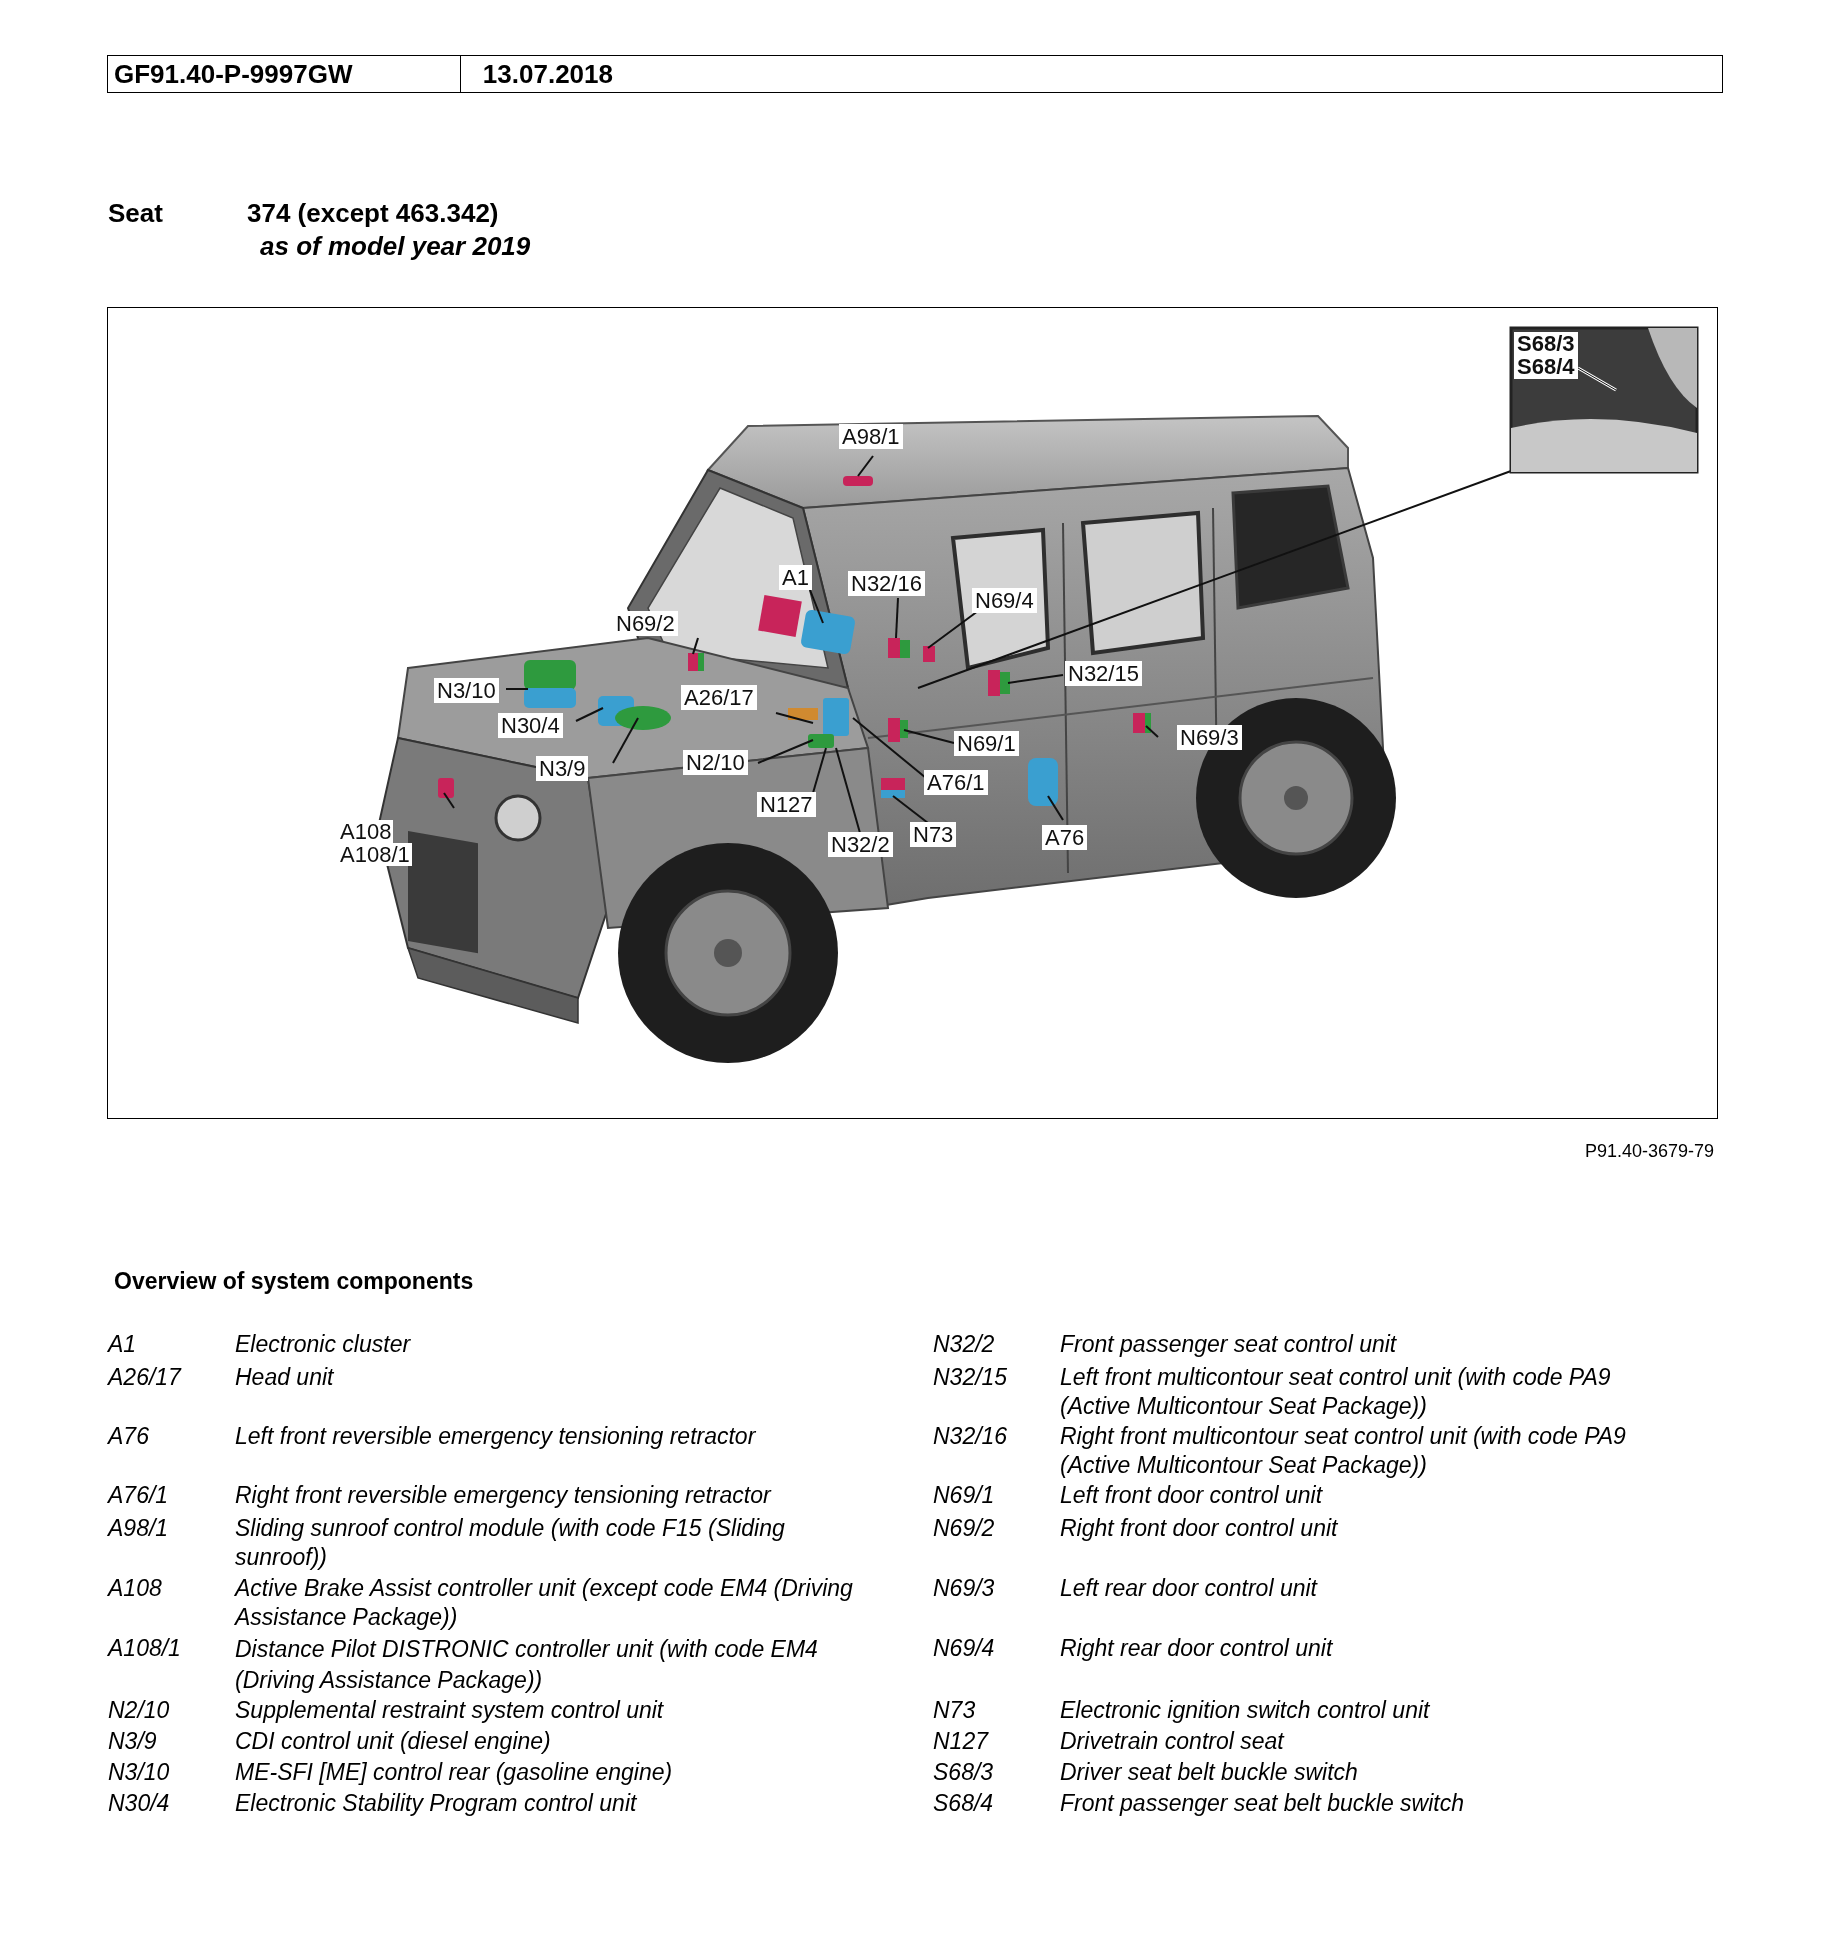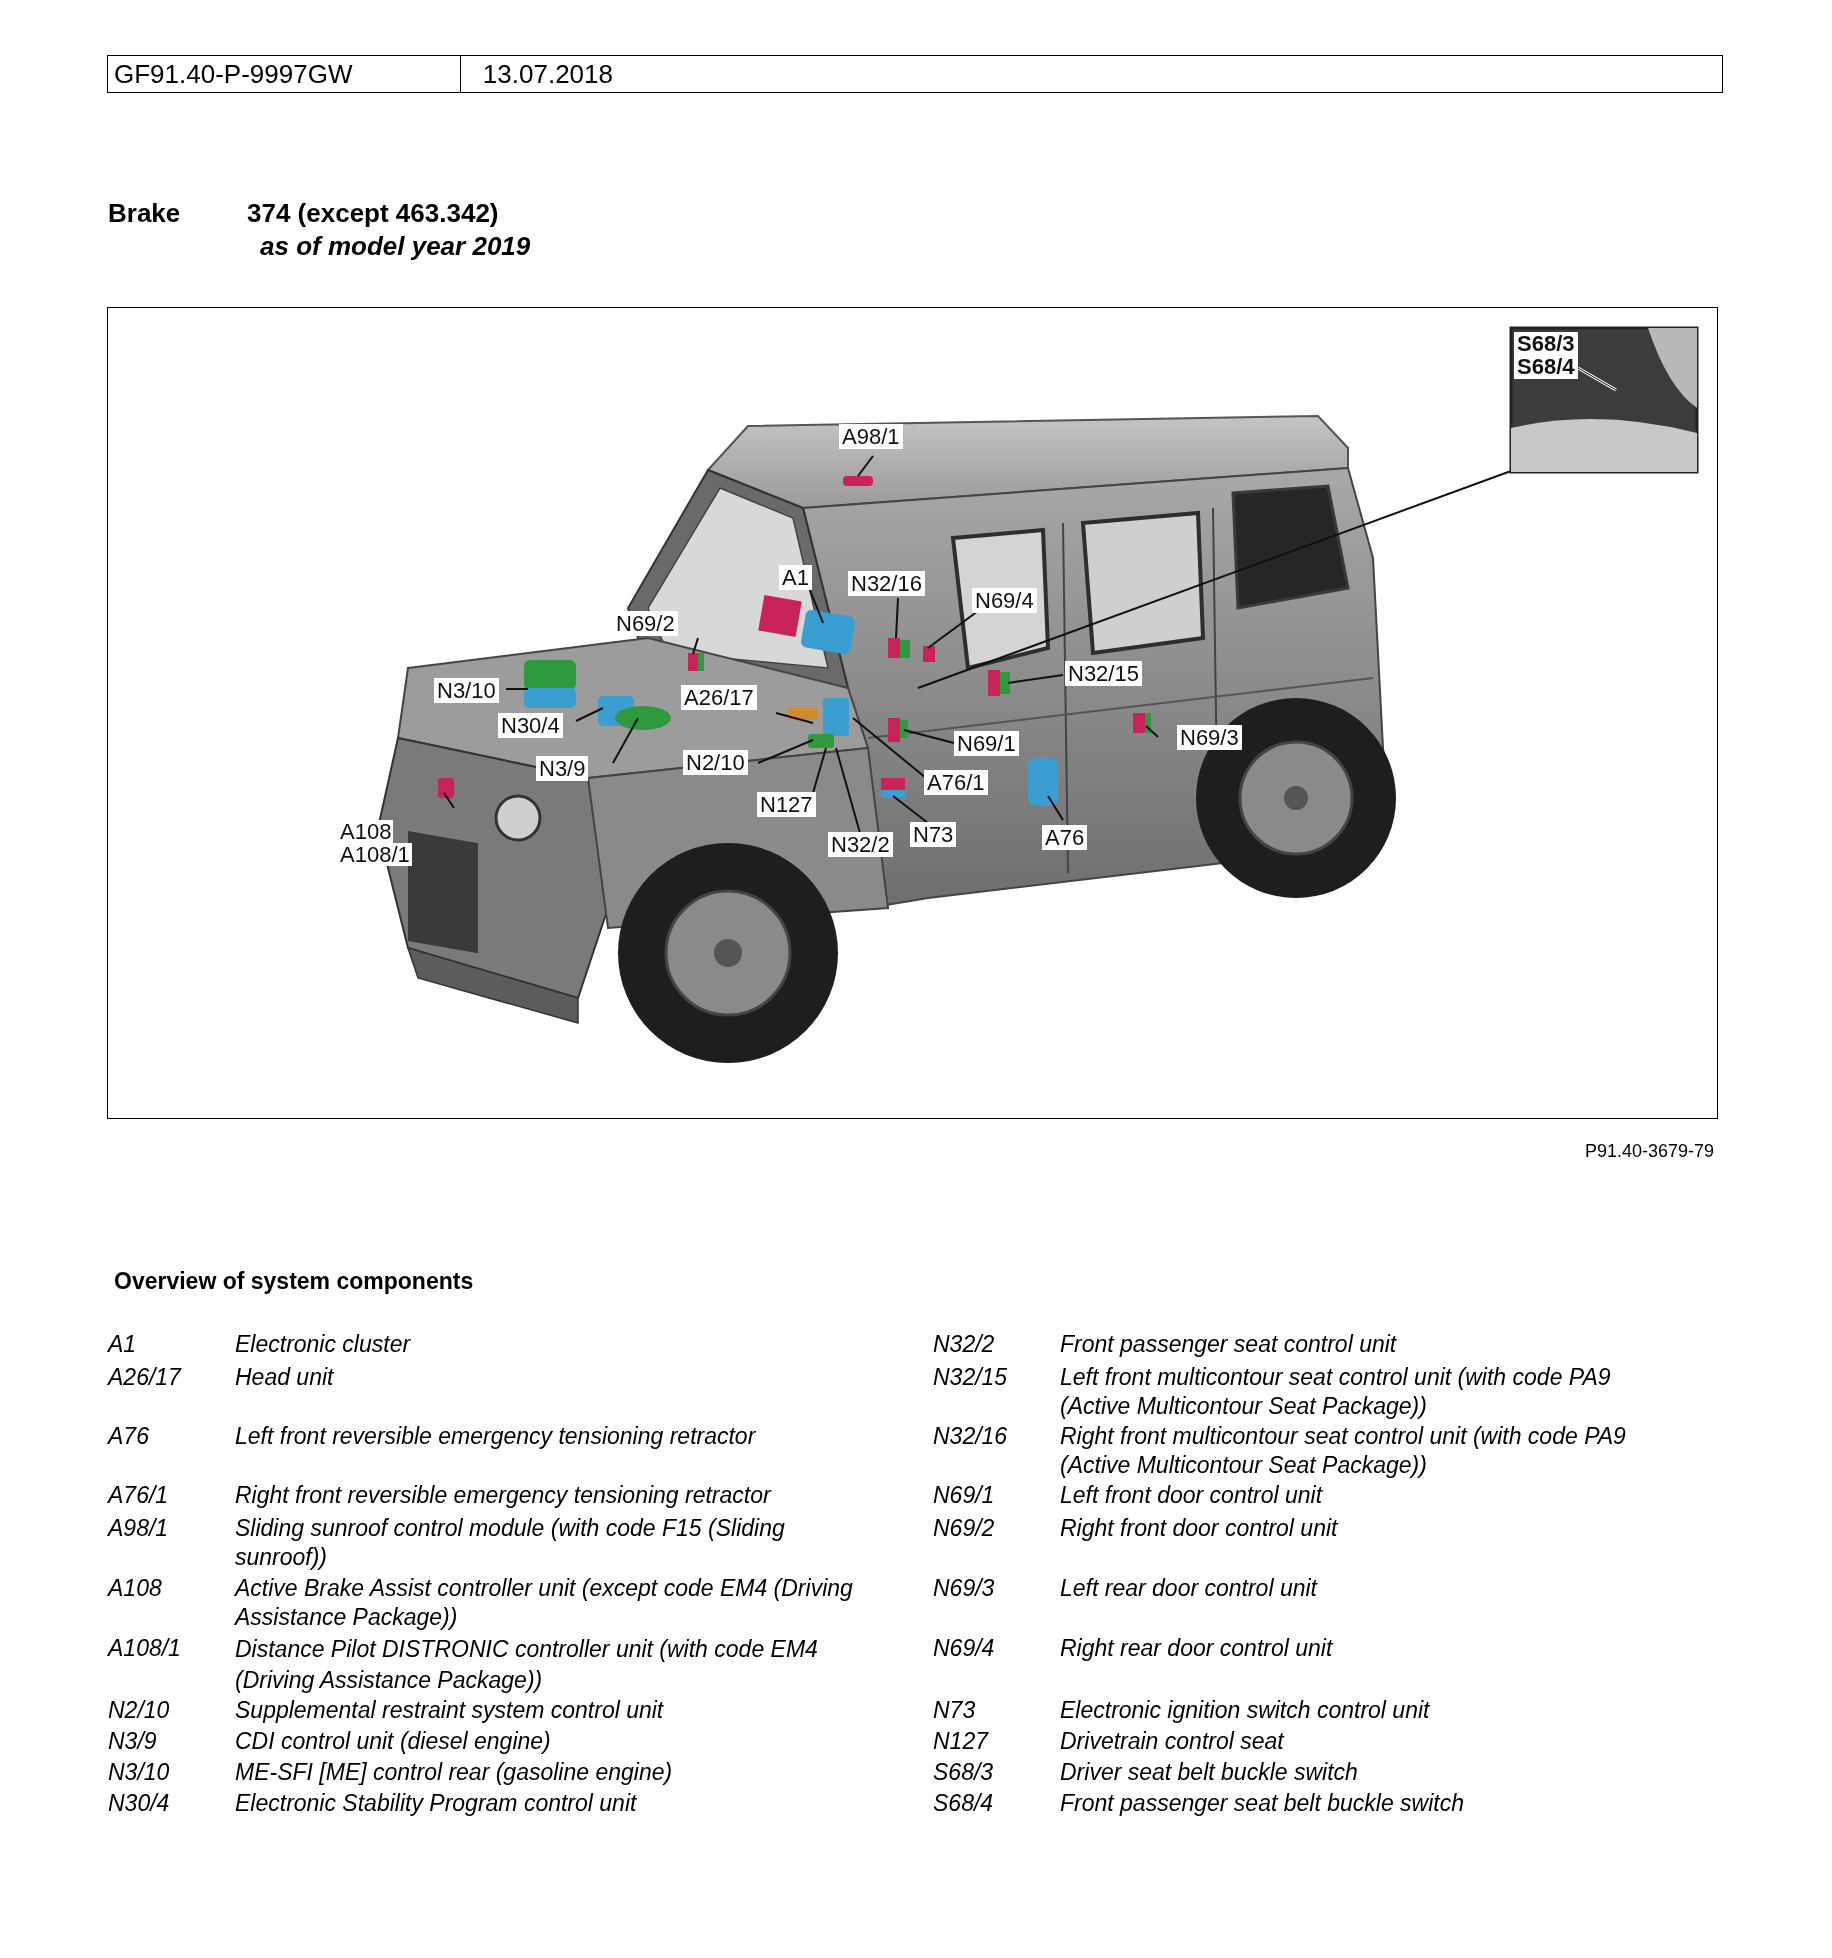--- a/index.html
+++ b/index.html
@@ -1,19 +1,19 @@
 <!DOCTYPE html>
 <html><head>
 <meta charset="utf-8">
 <style>
   html, body { margin: 0; padding: 0; background: #ffffff; }
   body { width: 1832px; height: 1958px; position: relative; font-family: "Liberation Sans", sans-serif; color: #000; overflow: hidden; }
 
   .header-table { position: absolute; left: 107px; top: 55px; width: 1616px; height: 38px; border: 1.5px solid #000; display: flex; box-sizing: border-box; }
-  .header-table > div { display: flex; align-items: center; font-weight: normal; font-size: 26px; box-sizing: border-box; }
+  .header-table > div { display: flex; align-items: center; font-weight: bold; font-size: 26px; box-sizing: border-box; }
   .hc-id { width: 353px; padding-left: 6px; border-right: 1.5px solid #000; }
   .hc-title { flex: 1; padding-left: 8px; border-right: 1.5px solid #000; }
   .hc-date { width: 160px; justify-content: flex-end; padding-right: 8px; }
 
   .model { position: absolute; left: 108px; top: 196px; font-weight: bold; font-size: 26px; line-height: 34px; }
   .model .lbl { position: absolute; left: 0; top: 0; }
   .model .v1 { position: absolute; left: 139px; top: 0; white-space: nowrap; }
   .model .v2 { position: absolute; left: 152px; top: 33px; white-space: nowrap; font-style: italic; }
 
   .figure { position: absolute; left: 107px; top: 307px; width: 1611px; height: 812px; border: 1.5px solid #000; box-sizing: border-box; overflow: hidden; background: #fff; }
@@ -35,21 +35,21 @@
 </style>
 </head>
 <body>
 
 <div class="header-table">
   <div class="hc-id">GF91.40-P-9997GW</div>
   <div class="hc-date">13.07.2018</div>
 </div>
 
 <div class="model">
-  <span class="lbl">Brake</span>
+  <span class="lbl">Seat</span>
   <span class="v1">374 (except 463.342)</span>
   <span class="v2">as of model year 2019</span>
 </div>
 
 <div class="figure">
   <svg width="1611" height="812" viewBox="0 0 1611 812">
     <defs>
       <linearGradient id="bodyG" x1="0" y1="0" x2="0" y2="1">
         <stop offset="0" stop-color="#a8a8a8"></stop>
         <stop offset="1" stop-color="#6e6e6e"></stop>

